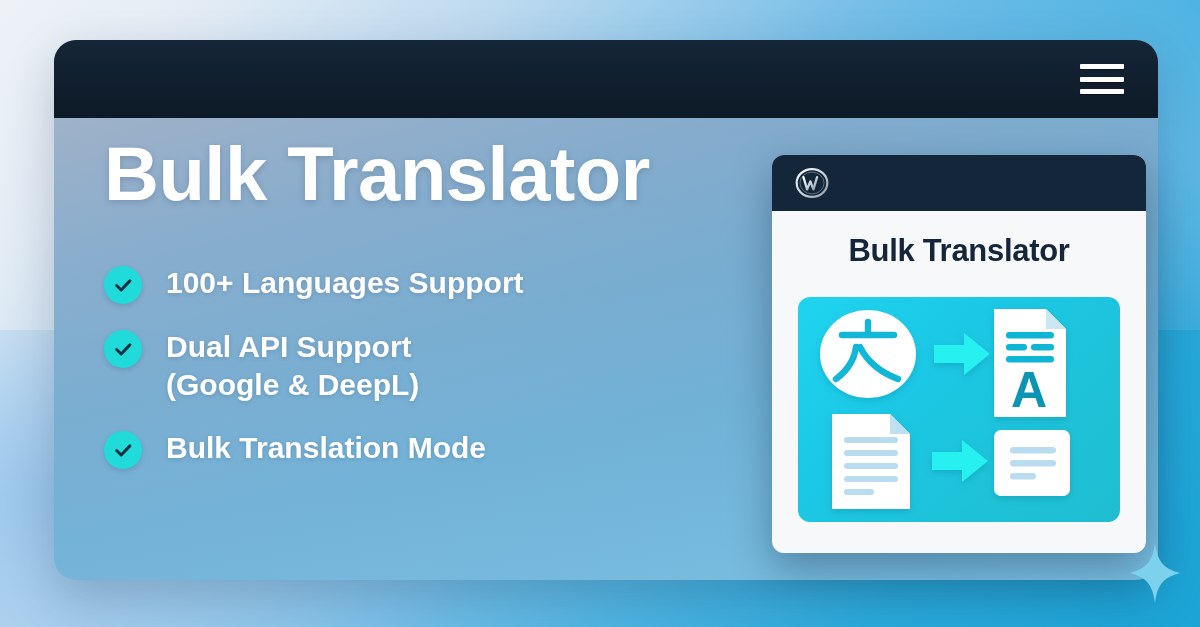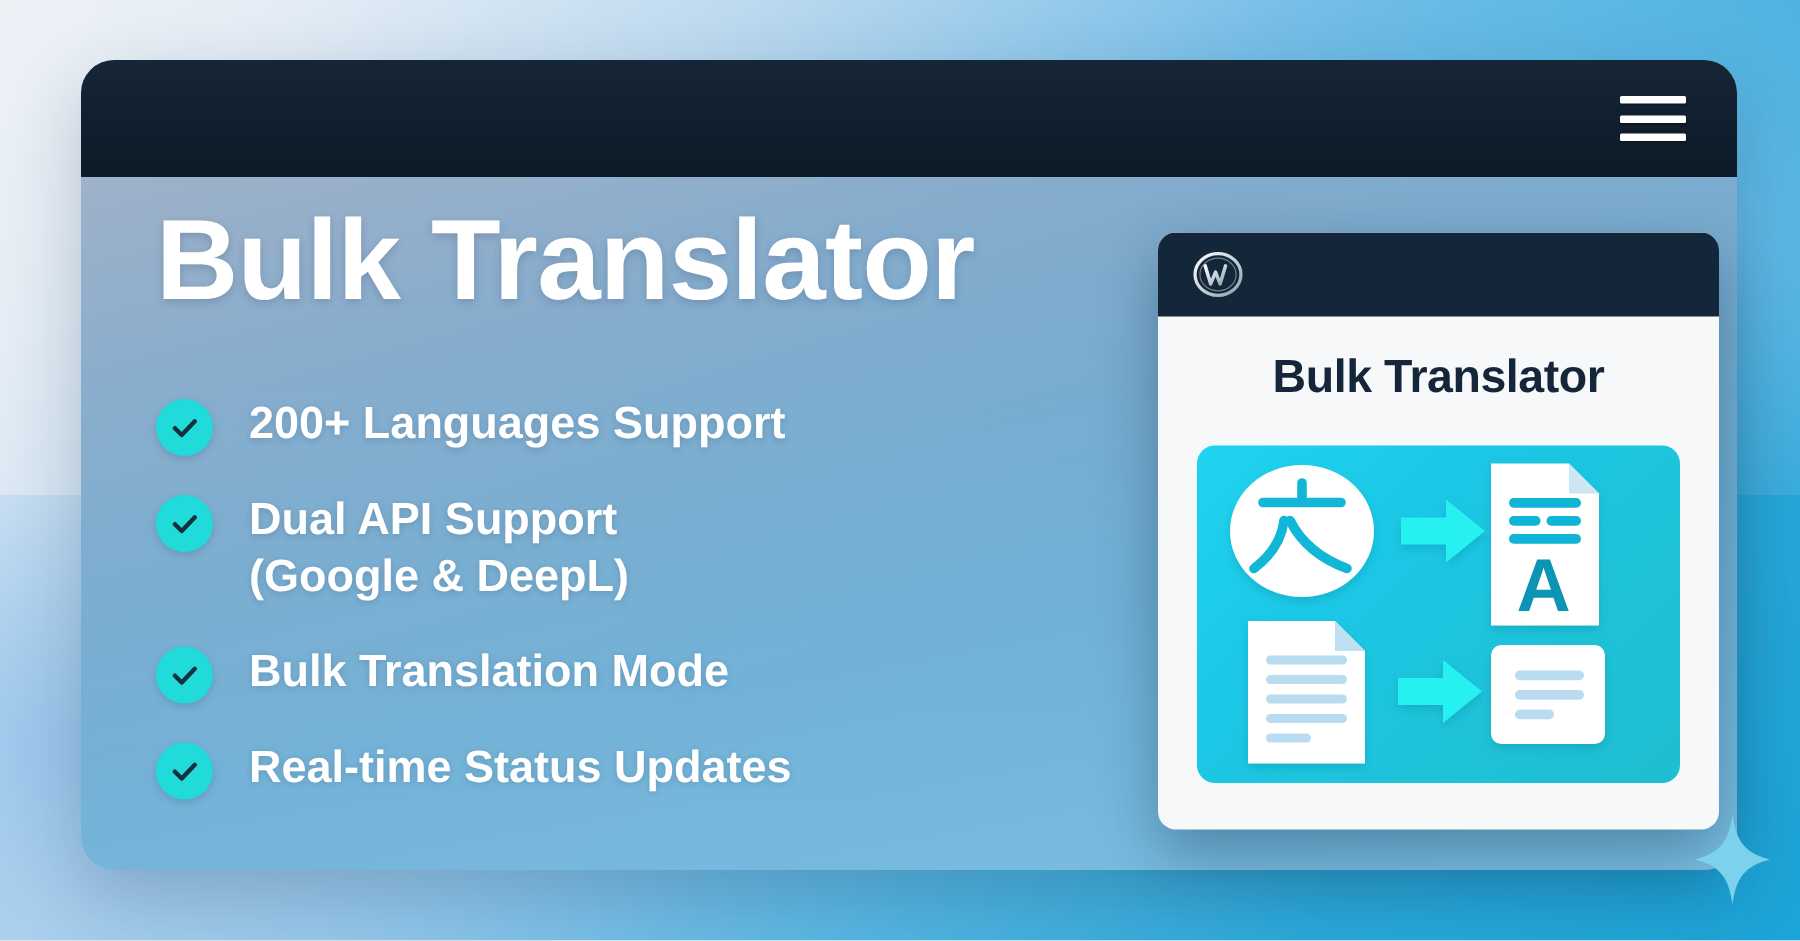--- a/index.html
+++ b/index.html
@@ -228,21 +228,21 @@
       <h1 class="headline">Bulk Translator</h1>
 
       <ul class="features">
 
         <li class="feature">
           <span class="check-badge">
             <svg viewBox="0 0 24 24" fill="none" aria-hidden="true">
               <path d="M5 12.5 L10 17.5 L19.5 7.5" stroke="#17303f" stroke-width="3.2" stroke-linecap="round" stroke-linejoin="round"></path>
             </svg>
           </span>
-          <span class="feature-text">200+ Languages Support</span>
+          <span class="feature-text">100+ Languages Support</span>
         </li>
 
         <li class="feature">
           <span class="check-badge">
             <svg viewBox="0 0 24 24" fill="none" aria-hidden="true">
               <path d="M5 12.5 L10 17.5 L19.5 7.5" stroke="#17303f" stroke-width="3.2" stroke-linecap="round" stroke-linejoin="round"></path>
             </svg>
           </span>
           <span class="feature-text">
             <span>Dual API Support</span>
@@ -252,28 +252,20 @@
 
         <li class="feature">
           <span class="check-badge">
             <svg viewBox="0 0 24 24" fill="none" aria-hidden="true">
               <path d="M5 12.5 L10 17.5 L19.5 7.5" stroke="#17303f" stroke-width="3.2" stroke-linecap="round" stroke-linejoin="round"></path>
             </svg>
           </span>
           <span class="feature-text">Bulk Translation Mode</span>
         </li>
 
-        <li class="feature">
-          <span class="check-badge">
-            <svg viewBox="0 0 24 24" fill="none" aria-hidden="true">
-              <path d="M5 12.5 L10 17.5 L19.5 7.5" stroke="#17303f" stroke-width="3.2" stroke-linecap="round" stroke-linejoin="round"></path>
-            </svg>
-          </span>
-          <span class="feature-text">Real-time Status Updates</span>
-        </li>
 
       </ul>
     </div>
   </div>
 
   <div class="card">
 
     <div class="card-header">
       <svg class="wp-logo" viewBox="0 0 40 40">
         <defs>

